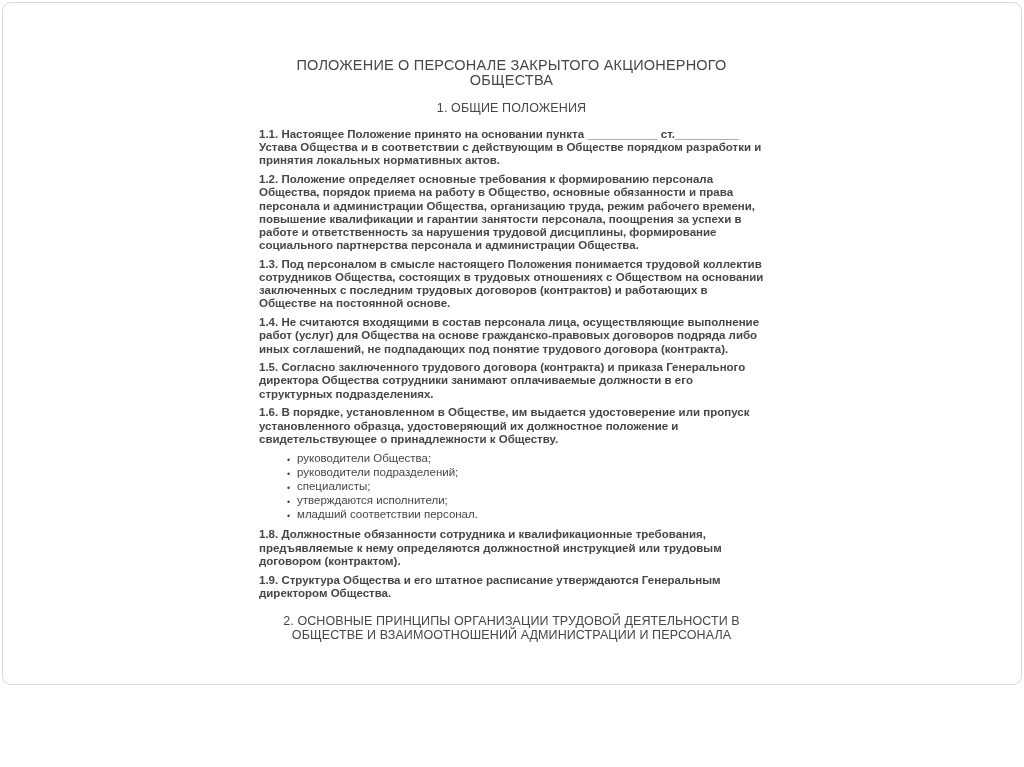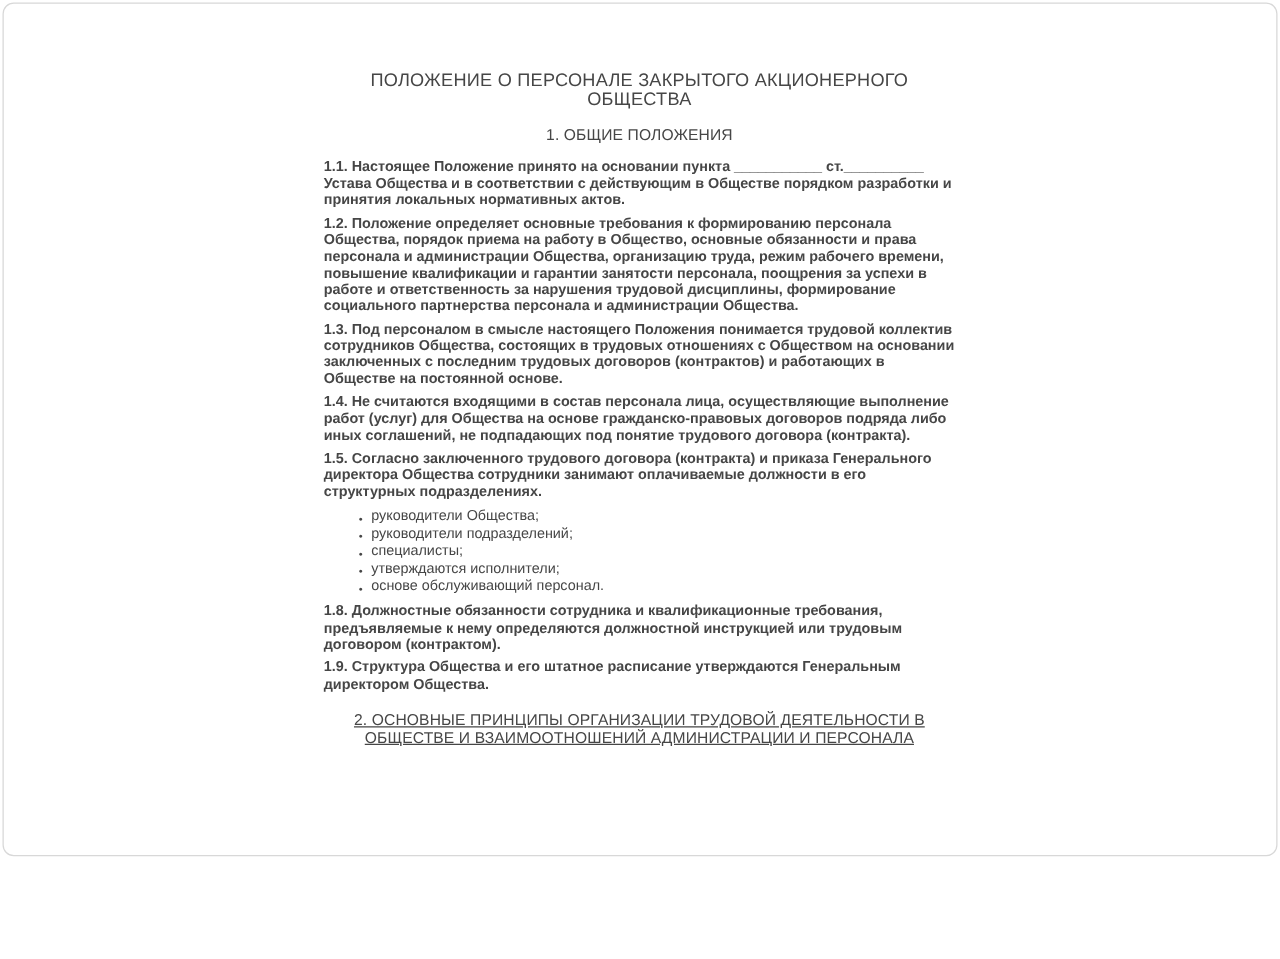--- a/index.html
+++ b/index.html
@@ -44,21 +44,20 @@
   .section-heading {
     font-size: 12.5px;
     font-weight: normal;
     line-height: 14px;
     text-align: center;
     margin: 0 0 13px 0;
     letter-spacing: 0.1px;
   }
   .section-heading.bottom {
     margin: 14px 0 0 0;
-    text-decoration: underline;
   }
   .para {
     font-size: 11.5px;
     line-height: 13.2px;
     margin: 0 0 5.5px 0;
     text-align: left;
     font-weight: bold;
   }
   ul.bullets {
     list-style: none;
@@ -88,27 +87,28 @@
 
     <h1 class="doc-title">ПОЛОЖЕНИЕ О ПЕРСОНАЛЕ ЗАКРЫТОГО АКЦИОНЕРНОГО ОБЩЕСТВА</h1>
 
     <h2 class="section-heading">1. ОБЩИЕ ПОЛОЖЕНИЯ</h2>
 
     <p class="para">1.1. Настоящее Положение принято на основании пункта ___________ ст.__________ Устава Общества и в соответствии с действующим в Обществе порядком разработки и принятия локальных нормативных актов.</p>
     <p class="para">1.2. Положение определяет основные требования к формированию персонала Общества, порядок приема на работу в Общество, основные обязанности и права персонала и администрации Общества, организацию труда, режим рабочего времени, повышение квалификации и гарантии занятости персонала, поощрения за успехи в работе и ответственность за нарушения трудовой дисциплины, формирование социального партнерства персонала и администрации Общества.</p>
     <p class="para">1.3. Под персоналом в смысле настоящего Положения понимается трудовой коллектив сотрудников Общества, состоящих в трудовых отношениях с Обществом на основании заключенных с последним трудовых договоров (контрактов) и работающих в Обществе на постоянной основе.</p>
     <p class="para">1.4. Не считаются входящими в состав персонала лица, осуществляющие выполнение работ (услуг) для Общества на основе гражданско-правовых договоров подряда либо иных соглашений, не подпадающих под понятие трудового договора (контракта).</p>
     <p class="para">1.5. Согласно заключенного трудового договора (контракта) и приказа Генерального директора Общества сотрудники занимают оплачиваемые должности в его структурных подразделениях.</p>
+    <p class="para">1.6. В порядке, установленном в Обществе, им выдается удостоверение или пропуск установленного образца, удостоверяющий их должностное положение и свидетельствующее о принадлежности к Обществу.</p>
 
     <ul class="bullets">
       <li>руководители Общества;</li>
       <li>руководители подразделений;</li>
       <li>специалисты;</li>
       <li>утверждаются исполнители;</li>
-      <li>основе обслуживающий персонал.</li>
+      <li>младший соответствии персонал.</li>
     </ul>
 
     <p class="para">1.8. Должностные обязанности сотрудника и квалификационные требования, предъявляемые к нему определяются должностной инструкцией или трудовым договором (контрактом).</p>
     <p class="para">1.9. Структура Общества и его штатное расписание утверждаются Генеральным директором Общества.</p>
 
     <h2 class="section-heading bottom">2. ОСНОВНЫЕ ПРИНЦИПЫ ОРГАНИЗАЦИИ ТРУДОВОЙ ДЕЯТЕЛЬНОСТИ В ОБЩЕСТВЕ И ВЗАИМООТНОШЕНИЙ АДМИНИСТРАЦИИ И ПЕРСОНАЛА</h2>
 
   </div>
 </div>
 

